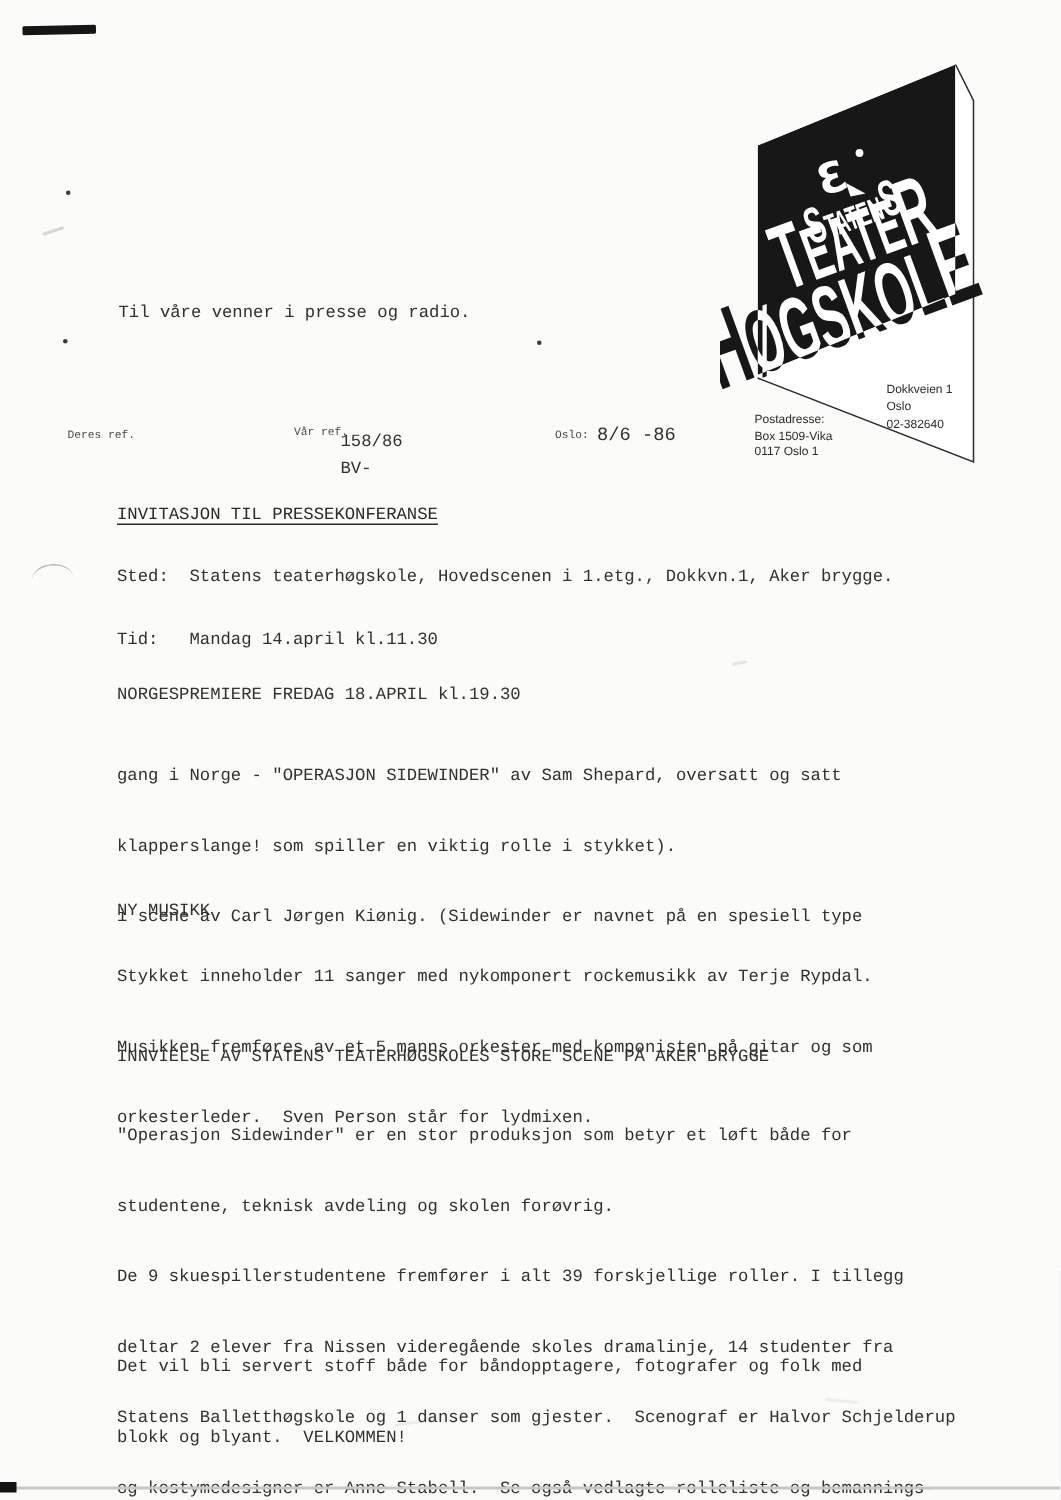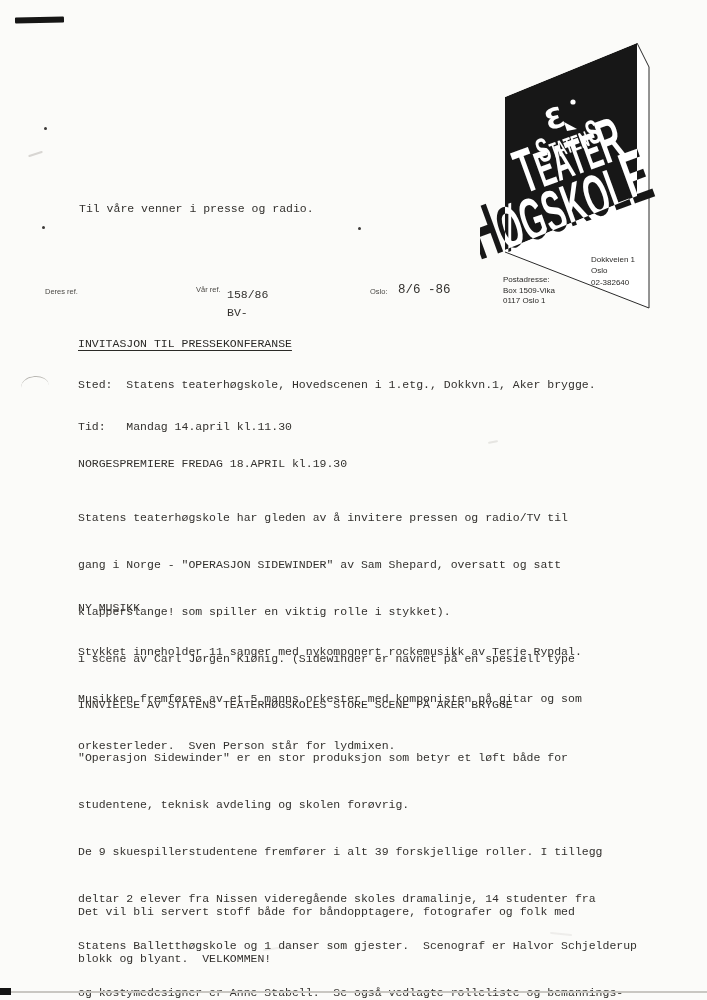--- a/index.html
+++ b/index.html
@@ -6,21 +6,21 @@
   .page{
     position:relative;width:707px;height:1000px;margin:0 auto;
     background:#fbfbf9;overflow:hidden;
     font-family:"Liberation Mono",monospace;color:#33312e;
   }
   .t{position:absolute;font-family:"Liberation Mono",monospace;font-size:11.5px;
      line-height:13px;white-space:pre;color:#33312e;}
   .heading{text-decoration:underline;text-underline-offset:3px;text-decoration-thickness:1px;color:#2b2a27;}
   .lines{position:absolute;font-size:11.5px;white-space:pre;color:#33312e;}
   .lines div{height:21px;line-height:21px;}
-  .label{position:absolute;font-family:Liberation Sans, sans-serif;font-size:7.5px;color:#4c4a47;white-space:pre;}
+  .label{position:absolute;font-family:Liberation Mono, monospace;font-size:7.5px;color:#4c4a47;white-space:pre;}
   
   .bar{position:absolute;left:15px;top:17px;width:49px;height:6px;background:#161616;border-radius:1px;transform:rotate(-1.4deg);}
   .dot{position:absolute;width:3px;height:3px;border-radius:50%;background:#3c3a38;}
   .d1{left:44px;top:127px}.d2{left:42px;top:226px}.d3{left:358px;top:227px}
   .smudge{position:absolute;height:2px;background:#b5b2ad;border-radius:1px;}
   .s1{left:28px;top:153px;width:15px;opacity:.5;transform:rotate(-18deg);}
   .s2{left:263px;top:947px;width:30px;opacity:.18;transform:rotate(-8deg);}
   .s3{left:550px;top:933px;width:22px;opacity:.18;transform:rotate(6deg);}
   .s4{left:488px;top:441px;width:10px;opacity:.3;transform:rotate(-12deg);}
   .arc{position:absolute;left:21px;top:376px;width:28px;height:20px;
@@ -94,21 +94,20 @@
   <div class="label" style="left:370px;top:287px">Oslo:</div>
   <div class="t" style="left:398px;top:284px;font-size:12.5px">8/6 -86</div>
 
   <div class="t heading" style="left:78px;top:337px">INVITASJON TIL PRESSEKONFERANSE</div>
 
   <div class="t" style="left:78px;top:378px">Sted:  Statens teaterhøgskole, Hovedscenen i 1.etg., Dokkvn.1, Aker brygge.</div>
   <div class="t" style="left:78px;top:420px">Tid:   Mandag 14.april kl.11.30</div>
   <div class="t" style="left:78px;top:457px">NORGESPREMIERE FREDAG 18.APRIL kl.19.30</div>
 
   <div class="lines" style="left:78px;top:481px">
-    <div>Statens teaterhøgskole har gleden av å invitere pressen og radio/TV til</div>
     <div>gang i Norge - "OPERASJON SIDEWINDER" av Sam Shepard, oversatt og satt</div>
     <div>klapperslange! som spiller en viktig rolle i stykket).</div>
     <div>i scene av Carl Jørgen Kiønig. (Sidewinder er navnet på en spesiell type</div>
   </div>
 
   <div class="t" style="left:78px;top:601px">NY MUSIKK</div>
   <div class="lines" style="left:78px;top:615px">
     <div>Stykket inneholder 11 sanger med nykomponert rockemusikk av Terje Rypdal.</div>
     <div>Musikken fremføres av et 5 manns orkester med komponisten på gitar og som</div>
     <div>orkesterleder.  Sven Person står for lydmixen.</div>

